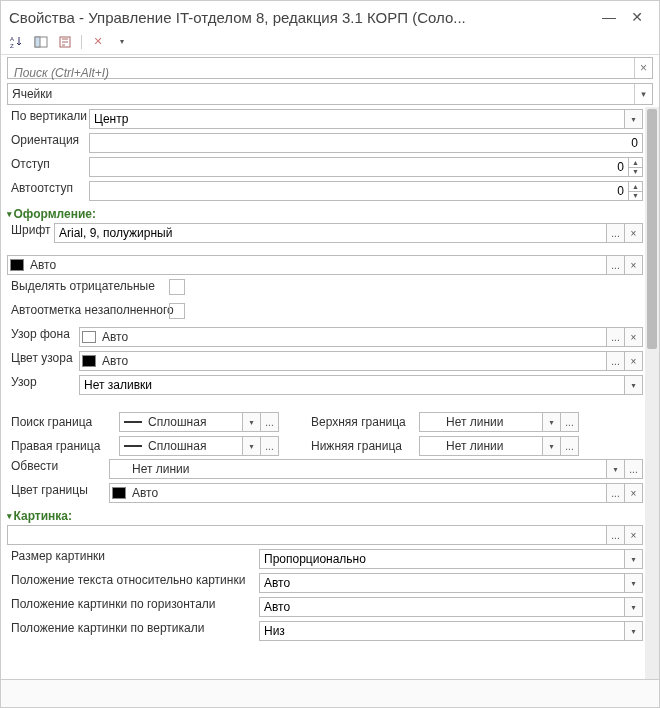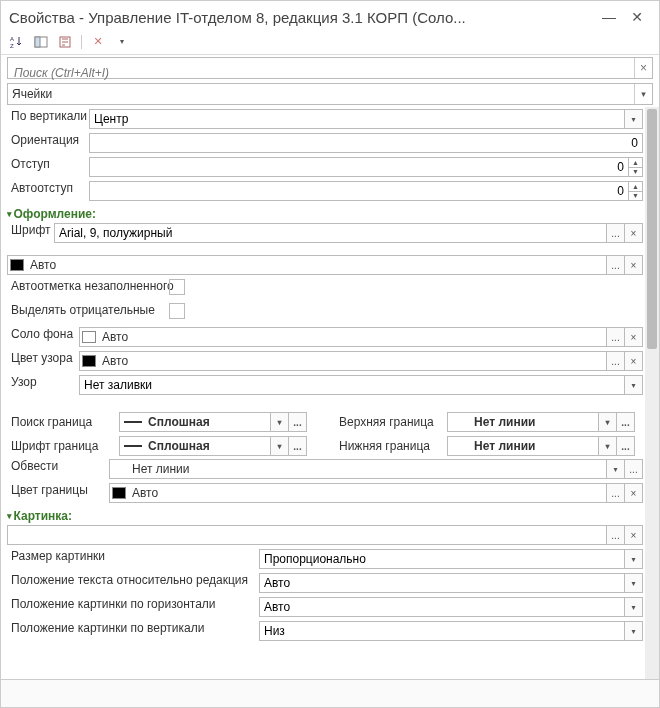--- a/index.html
+++ b/index.html
@@ -36,21 +36,21 @@
 .swatch { width: 14px; height: 12px; border: 1px solid #888; margin: 0 4px 0 2px; flex-shrink: 0; align-self: center; }
 .swatch.black { background: #000; }
 .swatch.white { background: #fff; }
 .colorfield { flex: 1; border: 1px solid #bbb; display: flex; align-items: center; padding: 0; min-width: 0; }
 .colorfield span { padding-left: 2px; }
 .grouphdr { display: flex; align-items: center; font-weight: bold; color: #3a7a2a; margin: 4px 0 2px 0; cursor: pointer; }
 .grouphdr .tri { font-size: 9px; margin-right: 2px; }
 .cb { width: 16px; height: 16px; border: 1px solid #bbb; cursor: pointer; }
 .row-border .half { display: flex; align-items: center; gap: 2px; }
 .row-border .half .lbl { width: 110px; }
-.row-border .bctrl { width: 188px; display: flex; height: 20px; font-weight: bold; }
+.row-border .bctrl { width: 160px; display: flex; height: 20px; }
 .row-border .bctrl .bfield { flex: 1; border: 1px solid #bbb; display: flex; align-items: center; padding-left: 4px; gap: 6px; }
 .linesample { width: 18px; height: 0; border-top: 2px solid #333; flex-shrink: 0; }
 .footer { height: 28px; border-top: 1px solid #ccc; background: #fafafa; margin-top: auto; }
 .props::-webkit-scrollbar { width: 0; }
 .w70 { width: 70px; } .w80 { width: 80px; } .w100 { width: 100px; } .w110 { width: 110px; } .w160 { width: 160px; } .w250 { width: 250px; }
 .rgap { width: 24px; }
 </style>
 </head>
 <body>
 
@@ -163,31 +163,31 @@
           <div class="colorfield">
               <div class="swatch black"></div>
               <span>Авто</span>
             </div>
           <div class="btn">...</div>
           <div class="btn">×</div>
         </div>
       </div>
 
       <div class="row">
+        <div class="lbl w160">Выделять отрицательные</div>
+        <div class="cb"></div>
+      </div>
+
+      <div class="row">
         <div class="lbl w160">Автоотметка незаполненного</div>
         <div class="cb"></div>
       </div>
 
       <div class="row">
-        <div class="lbl w160">Выделять отрицательные</div>
-        <div class="cb"></div>
-      </div>
-
-      <div class="row">
-        <div class="lbl w70">Соло фона</div>
+        <div class="lbl w70">Узор фона</div>
         <div class="ctrl flex">
           <div class="colorfield">
               <div class="swatch white"></div>
               <span>Авто</span>
             </div>
           <div class="btn">...</div>
           <div class="btn">×</div>
         </div>
       </div>
 
@@ -233,21 +233,21 @@
                 <span style="padding-left:22px">Нет линии</span>
               </div>
             <div class="btn dd">▾</div>
             <div class="btn">...</div>
           </div>
         </div>
       </div>
 
       <div class="row row-border">
         <div class="half">
-          <div class="lbl w100">Шрифт граница</div>
+          <div class="lbl w100">Правая граница</div>
           <div class="bctrl">
             <div class="bfield">
                 <div class="linesample"></div>
                 <span>Сплошная</span>
               </div>
             <div class="btn dd">▾</div>
             <div class="btn">...</div>
           </div>
         </div>
         <div class="rgap"></div>
@@ -301,21 +301,21 @@
 
       <div class="row">
         <div class="lbl w250">Размер картинки</div>
         <div class="ctrl flex">
           <input type="text" value="Пропорционально" style="">
           <div class="btn dd">▾</div>
         </div>
       </div>
 
       <div class="row">
-        <div class="lbl w250">Положение текста относительно редакция</div>
+        <div class="lbl w250">Положение текста относительно картинки</div>
         <div class="ctrl flex">
           <input type="text" value="Авто" style="">
           <div class="btn dd">▾</div>
         </div>
       </div>
 
       <div class="row">
         <div class="lbl w250">Положение картинки по горизонтали</div>
         <div class="ctrl flex">
           <input type="text" value="Авто" style="">

